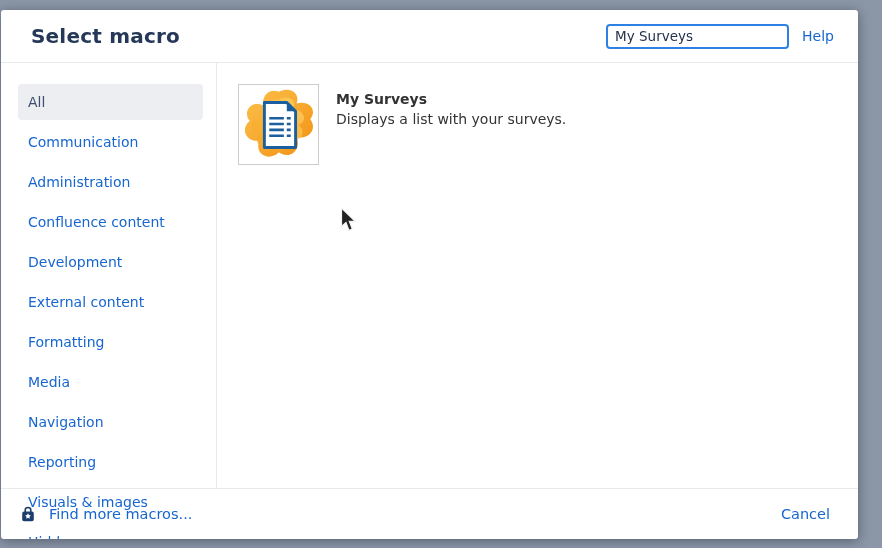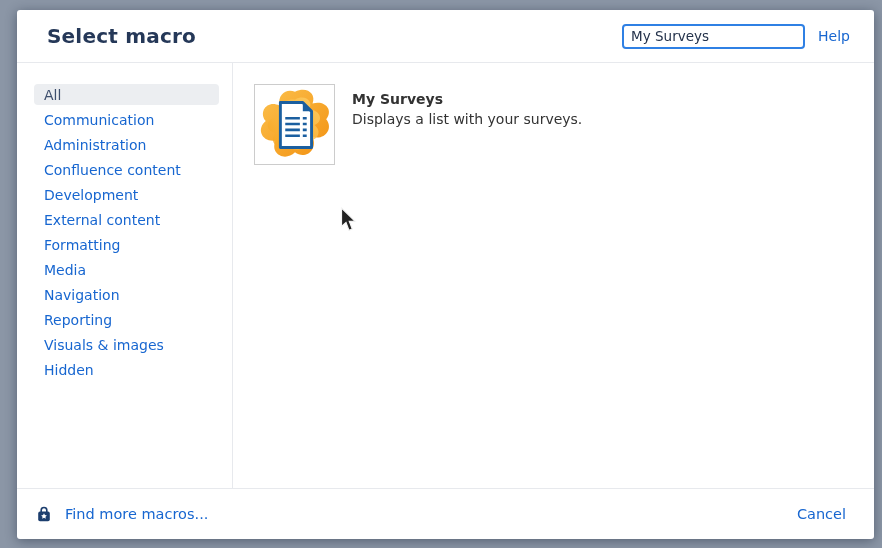--- a/index.html
+++ b/index.html
@@ -4,21 +4,21 @@
 <style>
   * { box-sizing: border-box; margin: 0; padding: 0; }
   html, body { width: 882px; height: 548px; overflow: hidden; }
   body {
     background: #8b96a6;
     font-family: "DejaVu Sans", "Liberation Sans", sans-serif;
     position: relative;
   }
   .dialog {
     position: absolute;
-    left: 17px; top: 10px;
+    left: 1px; top: 10px;
     width: 857px; height: 529px;
     background: #ffffff;
     border-radius: 3px;
     box-shadow: 0 2px 12px rgba(20,30,50,0.45);
     display: flex;
     flex-direction: column;
     overflow: hidden;
   }
   
   .dlg-header {
@@ -62,21 +62,21 @@
     min-height: 0;
   }
   .sidebar {
     width: 216px;
     flex: 0 0 216px;
     border-right: 1px solid #e7e9ed;
     padding: 21px 13px 0 17px;
   }
   .sidebar ul { list-style: none; }
   .sidebar li {
-    height: 21px;
+    height: 36px;
     margin-bottom: 4px;
     display: flex;
     align-items: center;
     padding: 0 10px;
     font-size: 14px;
     color: #1766d0;
     border-radius: 4px;
     cursor: pointer;
     white-space: nowrap;
   }

